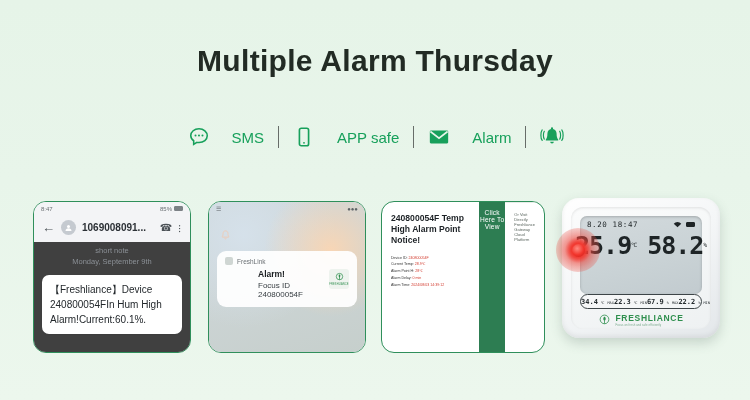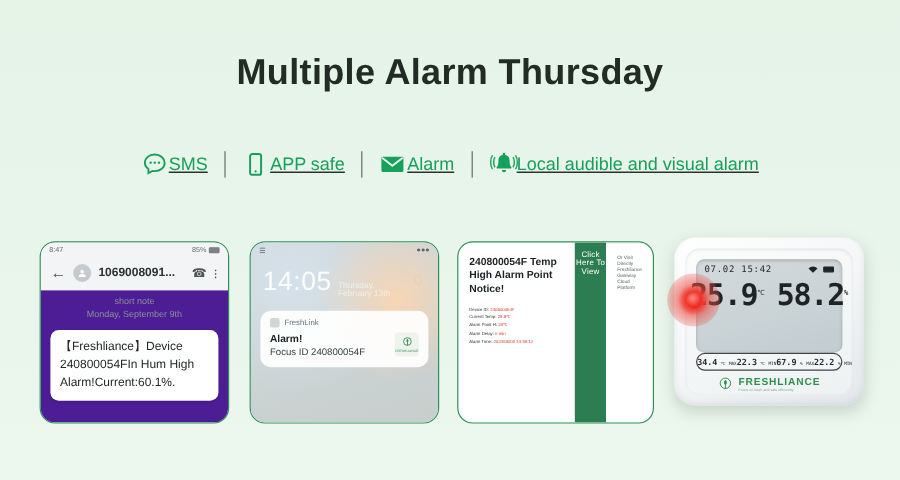--- a/index.html
+++ b/index.html
@@ -22,21 +22,21 @@
     font-size: 30px; font-weight: bold; letter-spacing: .3px;
     color: #222b24;
   }
 
   
   .features {
     position: absolute; top: 126px; left: 0; width: 750px;
     display: flex; justify-content: center; align-items: center;
     gap: 0px;
   }
-  .feat { display: flex; align-items: center; gap: 1px; padding: 0 14px; text-decoration: underline; }
+  .feat { display: flex; align-items: center; gap: 22px; padding: 0 14px; }
   .feat-label { font-size: 15px; color: #17a05b; white-space: nowrap; }
   .divider { width: 1px; height: 22px; background: #3c3f3d; opacity:.75; }
   .ic { width: 22px; height: 22px; display:block; }
 
   
   .strip { position: absolute; top: 196px; left: 0; width: 750px; height: 170px; }
 
   .card {
     position: absolute;
     border: 1.6px solid #2f8f5b;
@@ -56,21 +56,21 @@
   .sms-head {
     display:flex; align-items:center; gap:6px; padding: 5px 8px 7px;
     background:#f3f4f6;
   }
   .sms-back { font-size: 13px; color:#4b5156; line-height:1; }
   .sms-avatar { width:15px;height:15px;border-radius:50%;background:#c5cad0;display:flex;align-items:center;justify-content:center; }
   .sms-avatar svg{width:9px;height:9px;}
   .sms-num { font-size:10px; font-weight:bold; color:#2b3035; flex:1; white-space:nowrap; overflow:hidden; }
   .sms-call { font-size:10px; color:#4b5156; }
   .sms-more { font-size:10px; color:#4b5156; letter-spacing:1px; }
-  .sms-body { background:#4c1d95; height: calc(100% - 40px); padding: 4px 8px; }
+  .sms-body { background:#404040; height: calc(100% - 40px); padding: 4px 8px; }
   .sms-meta { text-align:center; font-size:7.5px; color:#8b9096; line-height:1.45; margin-bottom:7px; }
   .bubble {
     background:#fff; border-radius:7px; padding:7px 8px;
     font-size:10px; line-height:1.5; color:#23282c;
     box-shadow:0 1px 2px rgba(0,0,0,.06);
   }
 
   
   #card-app { left: 208px; top: 5px; width: 158px; height: 152px; }
   .app-wall {
@@ -85,21 +85,21 @@
   .app-time { font-size:22px; color:#fbfdfd; font-weight:300; letter-spacing:.5px; line-height:1; }
   .app-date { font-size:7px; color:#f0f4f3; opacity:.85; margin-left:5px; margin-top:11px; }
   .app-bell { width:13px;height:13px; margin-top:4px; }
   .notif {
     position:relative; margin:10px 8px 0; background:rgba(255,255,255,.93);
     border-radius:9px; padding:6px 8px 8px;
   }
   .notif-top { display:flex; align-items:center; gap:4px; margin-bottom:4px; }
   .notif-ic { width:8px;height:8px;border-radius:2px;background:#cfd6d3; display:flex;align-items:center;justify-content:center;}
   .notif-app { font-size:6.5px; color:#6b7175; }
-  .notif-main { display:flex; align-items:flex-start; justify-content:space-between; gap:5px; }
+  .notif-main { display:flex; align-items:flex-start; justify-content:space-between; gap:5px;margin-left:33px; }
   .notif-title { font-size:8.5px; font-weight:bold; color:#1b1f22; margin-bottom:2px; }
   .notif-sub { font-size:8px; color:#3a4045; }
   .notif-logo { width:20px;height:20px;border-radius:3px;background:#eef3ee;display:flex;flex-direction:column;align-items:center;justify-content:center;flex:none; }
   .notif-logo svg{width:11px;height:11px;}
   .notif-logo span{font-size:2.6px;color:#2f8f4e;letter-spacing:.1px;}
 
   
   #card-mail { left: 381px; top: 5px; width: 164px; height: 152px; background:#fff; }
   .mail-inner { padding: 0; height:100%; display:flex; flex-direction:row; }
   .mail-top { padding: 11px 9px 7px; }
@@ -217,21 +217,20 @@
         <svg viewBox="0 0 26 24" width="24" height="22">
           <path d="M13 3.2c-3 0-5 2.1-5 5 0 3.6-.7 5.2-1.7 6.4-.4.5-.1 1.2.5 1.2h12.4c.6 0 .9-.7.5-1.2-1-1.2-1.7-2.8-1.7-6.4 0-2.9-2-5-5-5z" fill="#17a05b"></path>
           <circle cx="13" cy="2.6" r="1.2" fill="#17a05b"></circle>
           <path d="M11 17.2a2 2 0 0 0 4 0z" fill="#17a05b"></path>
           <path d="M4.6 5.8C3.3 7.4 3.3 12.6 4.6 14.2" fill="none" stroke="#17a05b" stroke-width="1.3" stroke-linecap="round"></path>
           <path d="M2.3 4.2C.4 6.6.4 13.4 2.3 15.8" fill="none" stroke="#17a05b" stroke-width="1.3" stroke-linecap="round"></path>
           <path d="M21.4 5.8c1.3 1.6 1.3 6.8 0 8.4" fill="none" stroke="#17a05b" stroke-width="1.3" stroke-linecap="round"></path>
           <path d="M23.7 4.2c1.9 2.4 1.9 9.2 0 11.6" fill="none" stroke="#17a05b" stroke-width="1.3" stroke-linecap="round"></path>
         </svg>
       </span>
-      <span class="feat-label">Local audible and visual alarm</span>
     </div>
 
   </div>
 
   <div class="strip">
 
     <div class="card" id="card-sms">
       <div class="sms-status">
         <span>8:47</span>
         <span class="ri">
@@ -260,24 +259,20 @@
       </div>
     </div>
 
     <div class="card" id="card-app">
       <div class="app-wall"></div>
       <div class="app-status">
         <span>☰</span>
         <span>●●●</span>
       </div>
       <div class="app-clock">
-        <div style="display:flex;align-items:flex-start;">
-          <span class="app-time">14:05</span>
-          <span class="app-date">Thursday, February 13th</span>
-        </div>
         <span class="app-bell">
           <svg viewBox="0 0 24 24" width="13" height="13">
             <path d="M12 3.5c-2.7 0-4.5 1.9-4.5 4.5 0 3.3-.6 4.7-1.5 5.8-.4.5-.1 1.2.5 1.2h11c.6 0 .9-.7.5-1.2-.9-1.1-1.5-2.5-1.5-5.8 0-2.6-1.8-4.5-4.5-4.5z" fill="none" stroke="#f3c8ad" stroke-width="1.5"></path>
             <path d="M10.3 17.2a1.8 1.8 0 0 0 3.4 0" fill="none" stroke="#f3c8ad" stroke-width="1.5"></path>
           </svg>
         </span>
       </div>
       <div class="notif">
         <div class="notif-top">
           <span class="notif-ic"></span>
@@ -332,22 +327,22 @@
       </div>
     </div>
 
     <div id="device-wrap">
       <div class="dev-body">
         <div class="dev-inner">
 
           <div class="lcd">
             <div class="lcd-top">
               <span class="lcd-dt">
-                <span>07.02</span>
-                <span>15:42</span>
+                <span>8.20</span>
+                <span>18:47</span>
               </span>
               <span class="lcd-icons">
                 <svg width="9" height="7" viewBox="0 0 12 9">
                     <path d="M6 8.2 1 3.4a7 7 0 0 1 10 0z" fill="#1e2426"></path>
                   </svg>
                 <span class="bat" style="background:#1e2426;border-color:#1e2426;"></span>
               </span>
             </div>
             <div class="lcd-main">
               <span class="big">25.9</span>

